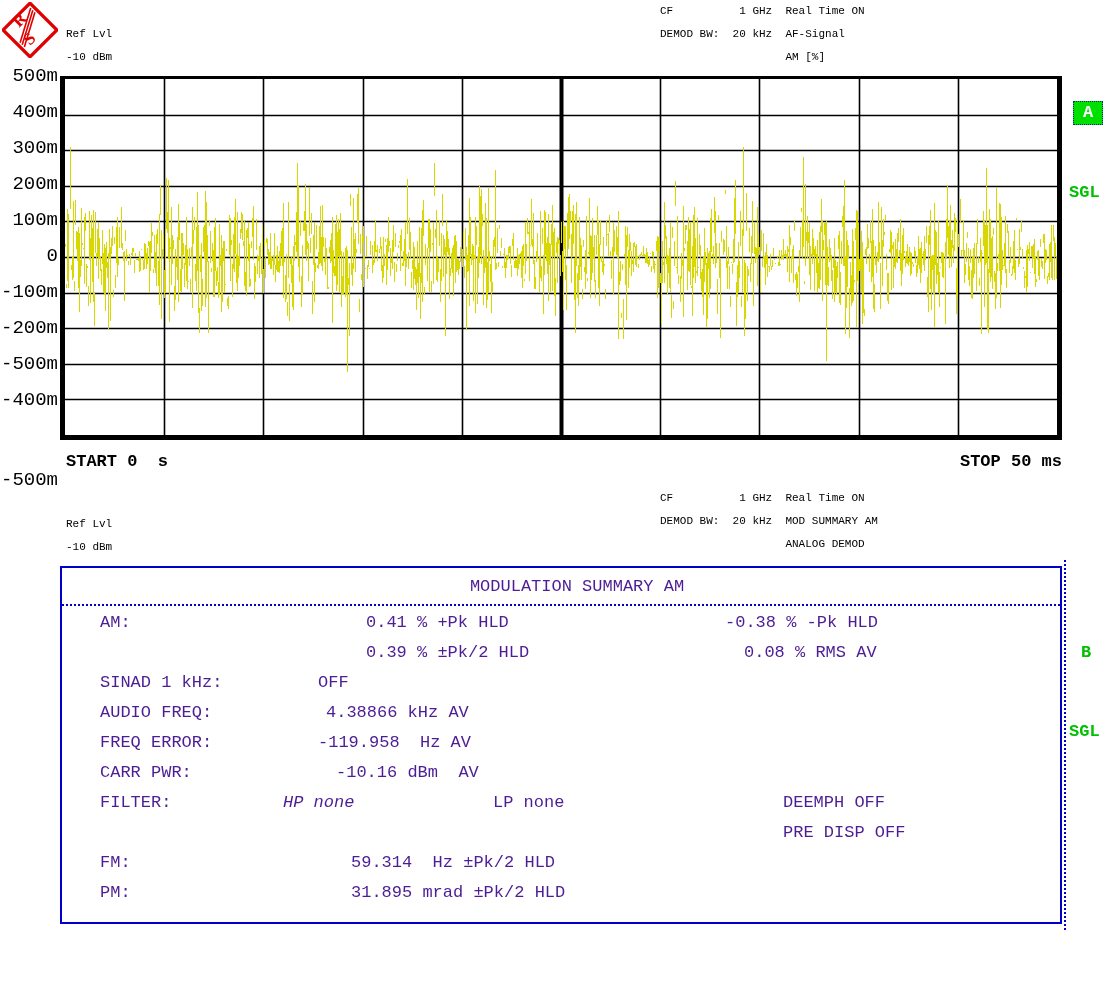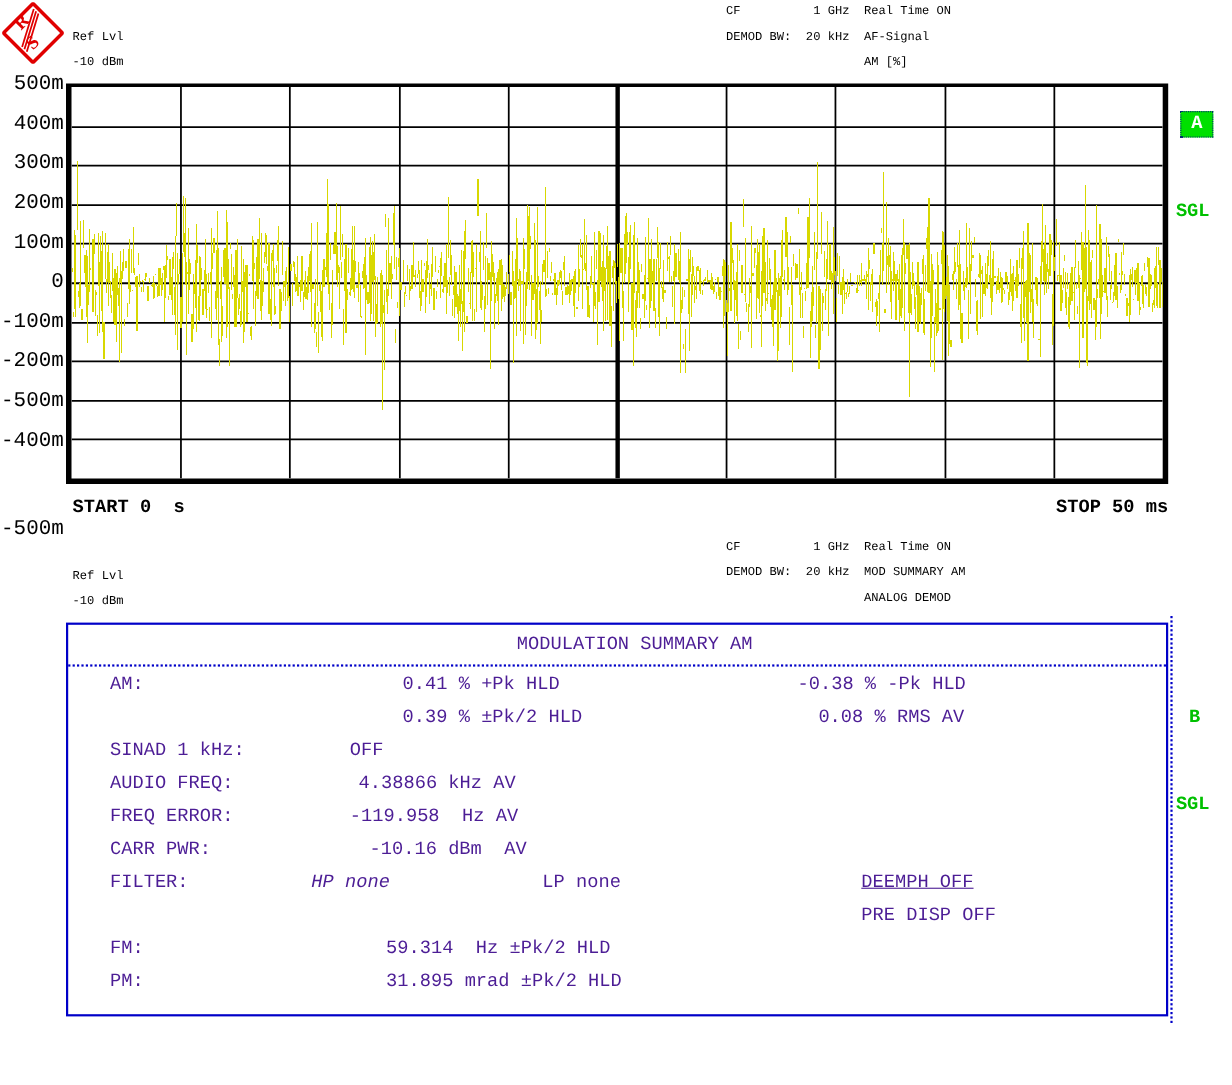--- a/index.html
+++ b/index.html
@@ -203,21 +203,21 @@
 
   <div class="row blue" style="left:22px; top:166px;">FREQ ERROR:</div>
   <div class="row blue" style="left:240px; top:166px;">-119.958  Hz AV</div>
 
   <div class="row blue" style="left:22px; top:196px;">CARR PWR:</div>
   <div class="row blue" style="left:258px; top:196px;">-10.16 dBm  AV</div>
 
   <div class="row blue" style="left:22px; top:226px;">FILTER:</div>
   <div class="row blue" style="left:205px; top:226px;font-style:italic;">HP none</div>
   <div class="row blue" style="left:415px; top:226px;">LP none</div>
-  <div class="row blue" style="left:705px; top:226px;text-decoration:underline;">DEEMPH OFF</div>
+  <div class="row blue" style="left:705px; top:226px;">DEEMPH OFF</div>
   <div class="row blue" style="left:705px; top:256px;">PRE DISP OFF</div>
 
   <div class="row blue" style="left:22px; top:286px;">FM:</div>
   <div class="row blue" style="left:273px; top:286px;">59.314  Hz ±Pk/2 HLD</div>
 
   <div class="row blue" style="left:22px; top:316px;">PM:</div>
   <div class="row blue" style="left:273px; top:316px;">31.895 mrad ±Pk/2 HLD</div>
 </div>
 
 </body></html>

